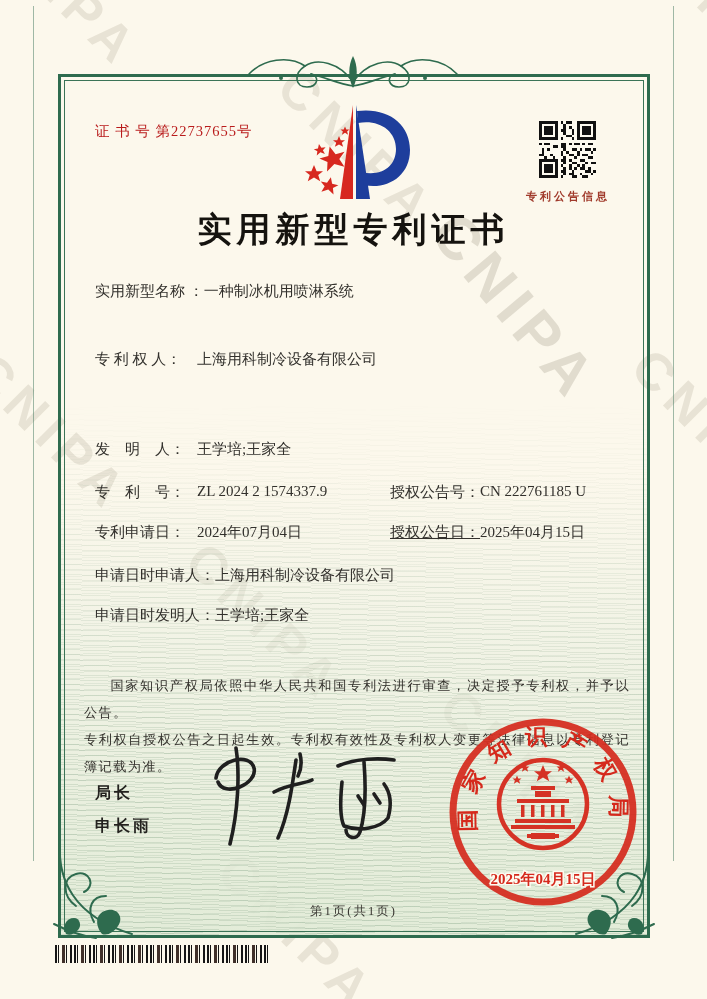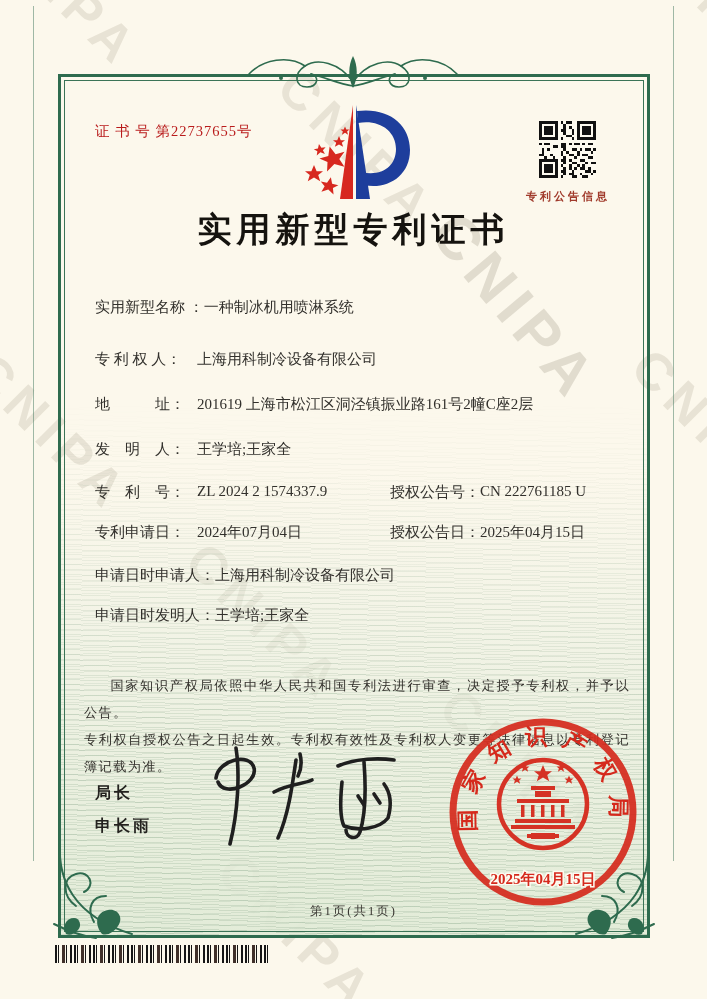--- a/index.html
+++ b/index.html
@@ -217,49 +217,45 @@
         <rect x="19" y="19" width="1" height="1"></rect>
       <rect x="8" y="20" width="1" height="1"></rect>
         <rect x="12" y="20" width="2" height="1"></rect>
         <rect x="16" y="20" width="2" height="1"></rect>
     </g>
   </svg>
   <div class="qr-caption">专利公告信息</div>
 
   <div class="title">实用新型专利证书</div>
 
-  <div class="row" style="top:298px;">
+  <div class="row" style="top:282px;">
     <span class="lab">实用新型名称 ：</span>
     <span class="val">一种制冰机用喷淋系统</span>
   </div>
   <div class="row" style="top:350px;">
     <span class="lab">专 利 权 人：</span>
     <span class="val">上海用科制冷设备有限公司</span>
-  </div>
-  <div class="row" style="top:395px;">
-    <span class="lab">地　　　址：</span>
-    <span class="val">201619 上海市松江区洞泾镇振业路161号2幢C座2层</span>
   </div>
   <div class="row" style="top:440px;">
     <span class="lab">发　明　人：</span>
     <span class="val">王学培;王家全</span>
   </div>
   <div class="row" style="top:483px;width:520px;">
     <span class="lab">专　利　号：</span>
     <span class="val">ZL 2024 2 1574337.9</span>
     <span class="col2" style="left:295px;">
       <span class="lab" style="min-width:0;">授权公告号：</span>
       <span class="val">CN 222761185 U</span>
     </span>
   </div>
   <div class="row" style="top:523px;width:520px;">
     <span class="lab">专利申请日：</span>
     <span class="val">2024年07月04日</span>
     <span class="col2" style="left:295px;">
-      <span class="lab" style="min-width:0;">授权公告日：</span>
+      <span class="lab" style="min-width:0;text-decoration:underline;">授权公告日：</span>
       <span class="val">2025年04月15日</span>
     </span>
   </div>
   <div class="row" style="top:566px;">
     <span class="lab">申请日时申请人：</span>
     <span class="val">上海用科制冷设备有限公司</span>
   </div>
   <div class="row" style="top:606px;">
     <span class="lab">申请日时发明人：</span>
     <span class="val">王学培;王家全</span>

